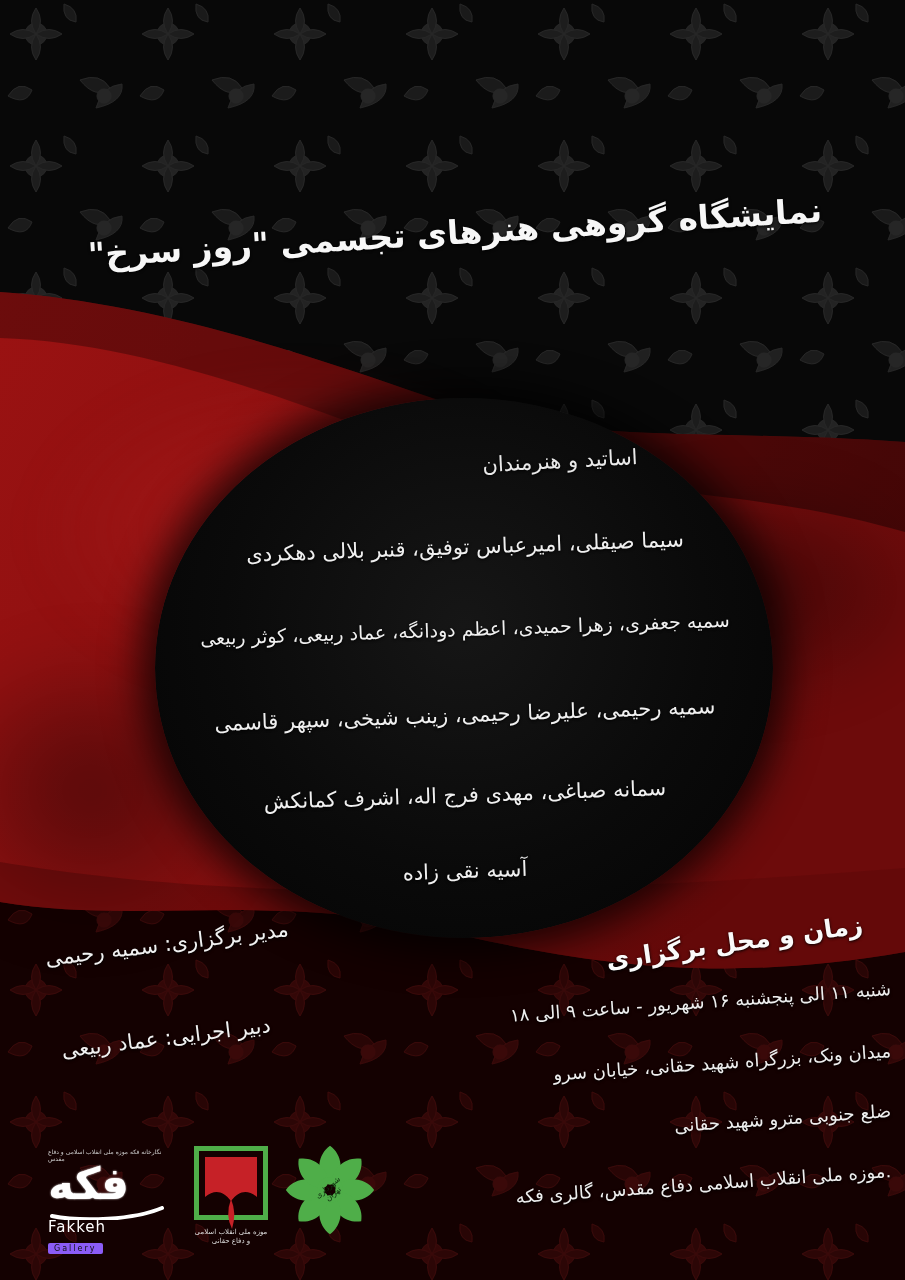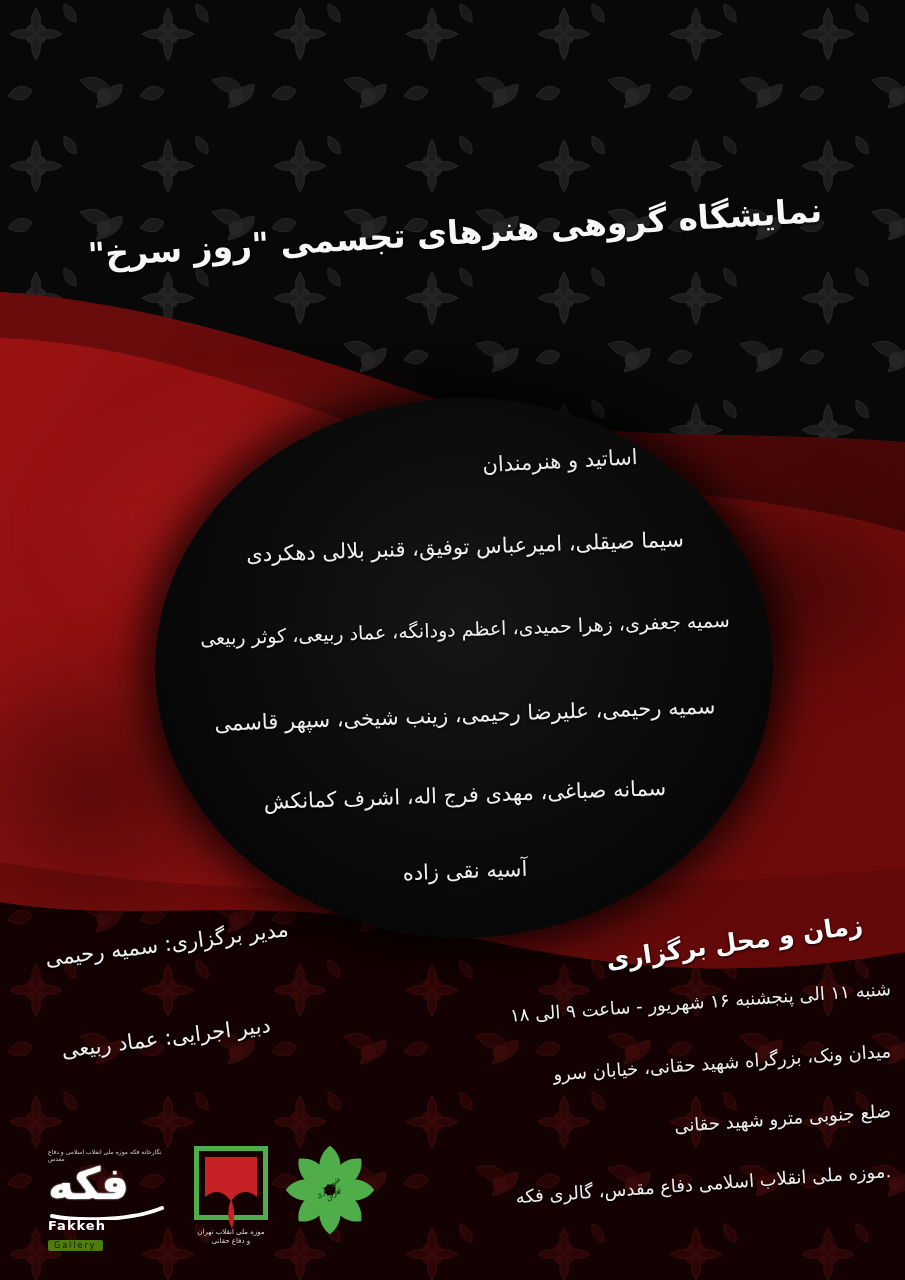--- a/index.html
+++ b/index.html
@@ -57,22 +57,22 @@
     font-size:21px;transform:rotate(-7deg);transform-origin:left center;
     color:#f1f1f1;text-align:center;
   }
   #credit-director{left:28px;top:948px;width:280px;}
   #credit-executive{left:42px;top:1040px;width:250px;}
   
   #logo-fakkeh{position:absolute;left:48px;top:1148px;width:128px;text-align:left;color:#eee;}
   #logo-fakkeh .cap{font-size:6px;color:#cfcfcf;letter-spacing:0;direction:rtl;line-height:1.2;}
   #logo-fakkeh .mark{font-size:44px;font-weight:bold;color:#fff;line-height:1;direction:rtl;
     text-shadow:0 0 2px #fff;}
-  #logo-fakkeh .en{font-size:13px;font-weight:bold;color:#fff;letter-spacing:1px;margin-top:-2px;}
-  #logo-fakkeh .chip{display:inline-block;background:#4d7c0f;color:#111;font-size:8px;
+  #logo-fakkeh .en{font-size:15px;font-weight:normal;color:#fff;letter-spacing:1px;margin-top:-2px;}
+  #logo-fakkeh .chip{display:inline-block;background:#8b5cf6;color:#111;font-size:8px;
     padding:1px 6px;border-radius:2px;letter-spacing:2px;margin-top:1px;}
   #logo-museum{position:absolute;left:188px;top:1146px;width:86px;text-align:center;color:#eee;}
   #logo-museum .frame{position:relative;width:64px;height:64px;margin:0 auto;
     border:5px solid var(--logo-green,#2f9e3f);}
   #logo-museum .cap{font-size:7px;color:#ddd;direction:rtl;margin-top:8px;line-height:1.3;}
   #logo-tehran{position:absolute;left:282px;top:1140px;width:96px;}
 </style>
 </head>
 <body>
 
@@ -186,21 +186,21 @@
   </div>
 
   <div id="logo-museum">
     <div class="frame">
       <svg width="64" height="84" style="position:absolute;left:0;top:0">
         <path d="M6,6 h52 v40 c-10,-8 -18,-6 -26,4 c-8,-10 -16,-12 -26,-4 Z" style="fill:var(--logo-red,#c62127)"></path>
         <path d="M32,48 q6,14 1,30 q-7,-14 -1,-30" style="fill:var(--logo-red,#c62127)"></path>
       </svg>
     </div>
     <div class="cap">
-      <span>موزه ملی انقلاب تهران</span><br>
+      <span>موزه ملی انقلاب اسلامی</span><br>
       <span>و دفاع حقانی</span>
     </div>
   </div>
 
   <div id="logo-tehran">
     <svg width="96" height="100" viewBox="-50 -52 100 104">
       <g style="fill:var(--logo-green,#4fae49)">
         <g>
           <path d="M0,-46 C13,-37 15,-17 4,-7 C2,-5 -2,-5 -4,-7 C-15,-17 -13,-37 0,-46 Z"></path>
         </g>

